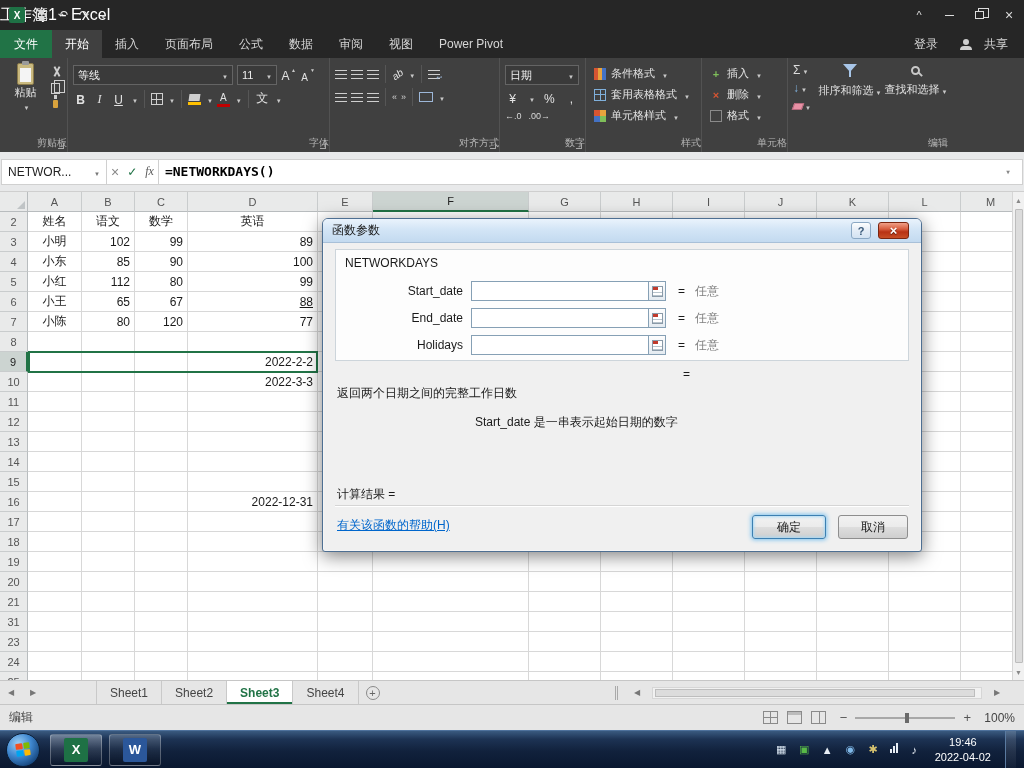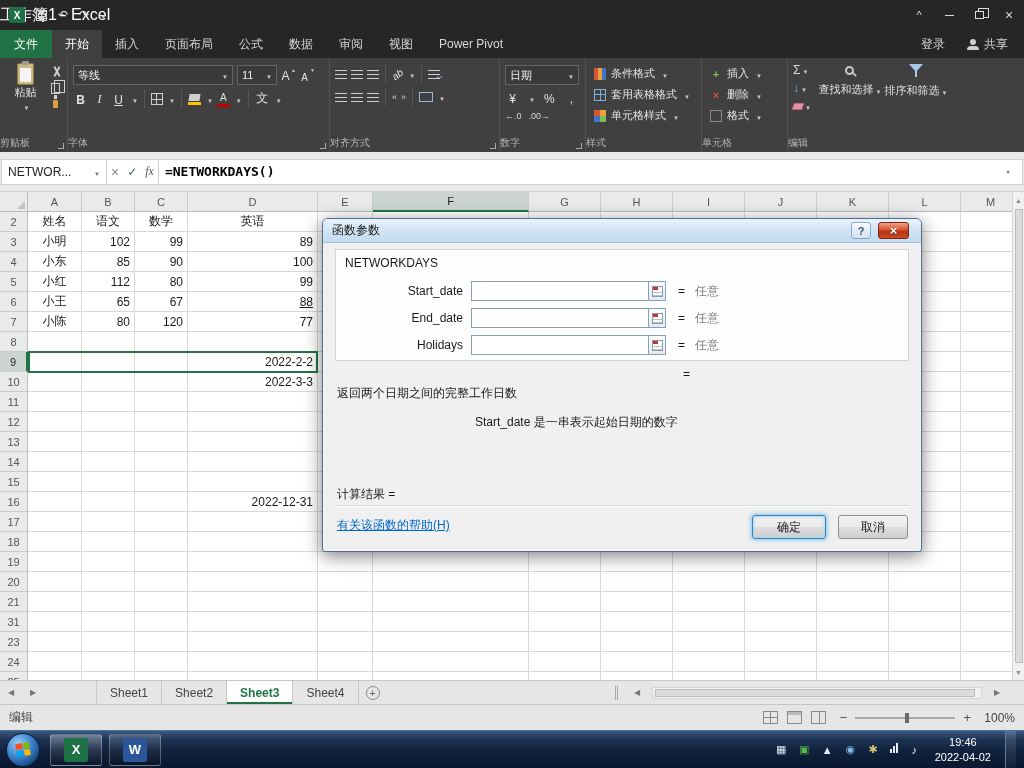--- a/index.html
+++ b/index.html
@@ -31,26 +31,26 @@
   .filetab { background:#217346; color:#fff; width:52px; display:flex; align-items:center; justify-content:center; }
   .rtab { padding:0 13px; display:flex; align-items:center; }
   .rtab.active { background:#404040; color:#fff; }
   .tellme { display:flex; align-items:center; gap:6px; margin-left:22px; color:#c9c9c9; }
   .bulb { width:8px; height:8px; border-radius:50%; background:#ffd34d; position:relative; }
   .bulb::after { content:""; position:absolute; left:2px; bottom:-3px; width:4px; height:2px; background:#e8b93a; }
   .rightacct { margin-left:auto; display:flex; align-items:center; gap:22px; padding-right:16px; }
   .personic { width:12px; height:11px; position:relative; }
   .personic::before { content:""; position:absolute; top:0; left:3px; width:6px; height:6px; border-radius:50%; background:#cfcfcf; }
   .personic::after { content:""; position:absolute; bottom:0; left:0; width:12px; height:4px; border-radius:4px 4px 0 0; background:#cfcfcf; }
-  .sharewrap { display:flex; align-items:center; gap:5px; }
+  .sharewrap { display:flex; align-items:center; gap:12px; }
 
   
   .ribbon { position:absolute; top:58px; left:0; right:0; height:94px; background:#404040; color:#e2e2e2; font-size:11px; display:flex; }
   .rgroup { position:relative; border-right:1px solid #525252; padding:2px 5px 16px 5px; }
-  .glabel { position:absolute; bottom:2px; left:0; right:0; text-align:left; font-size:10px; color:#b5b5b5; }
+  .glabel { position:absolute; bottom:2px; left:0; right:0; text-align:right; font-size:10px; color:#b5b5b5; }
   .launcher { position:absolute; bottom:3px; right:3px; width:6px; height:6px; border-right:1px solid #a8a8a8; border-bottom:1px solid #a8a8a8; }
   .rrow { display:flex; align-items:center; gap:4px; margin-top:5px; }
   .dd::after { content:"▼"; font-size:6px; color:#c8c8c8; margin-left:2px; }
   .combo { background:#3a3a3a; border:1px solid #646464; height:20px; display:flex; align-items:center; padding:0 4px; color:#eee; }
   .combo .dd { margin-left:auto; }
 
   .pastebtn { display:flex; flex-direction:column; align-items:center; width:42px; padding-top:3px; }
   .clipic { width:17px; height:22px; background:#c9b97f; border:1px solid #8a7a4a; border-radius:2px; position:relative; }
   .clipic::before { content:""; position:absolute; left:2px; top:4px; right:2px; bottom:2px; background:#f4f4f4; }
   .clipic::after { content:""; position:absolute; top:-3px; left:4px; width:7px; height:4px; background:#9a9a9a; border-radius:1px; }
@@ -425,30 +425,30 @@
               <span class="fillic"></span>
               <span class="dd"></span>
             </span>
           <span class="edrow">
               <span class="eraseric"></span>
               <span class="dd"></span>
             </span>
         </div>
         <div style="display:flex">
             <div class="bigbtn">
-              <span class="magic"></span>
+              <span class="funnel"></span>
               <span class="bigtxt">
-                <span>查找和选择</span>
+                <span>排序和筛选</span>
                 <span class="dd"></span>
               </span>
             </div>
             <div class="bigbtn">
-              <span class="funnel"></span>
+              <span class="magic"></span>
               <span class="bigtxt">
-                <span>排序和筛选</span>
+                <span>查找和选择</span>
                 <span class="dd"></span>
               </span>
             </div>
           </div>
       </div>
       <div class="glabel">编辑</div>
     </div>
 
   </div>
 

